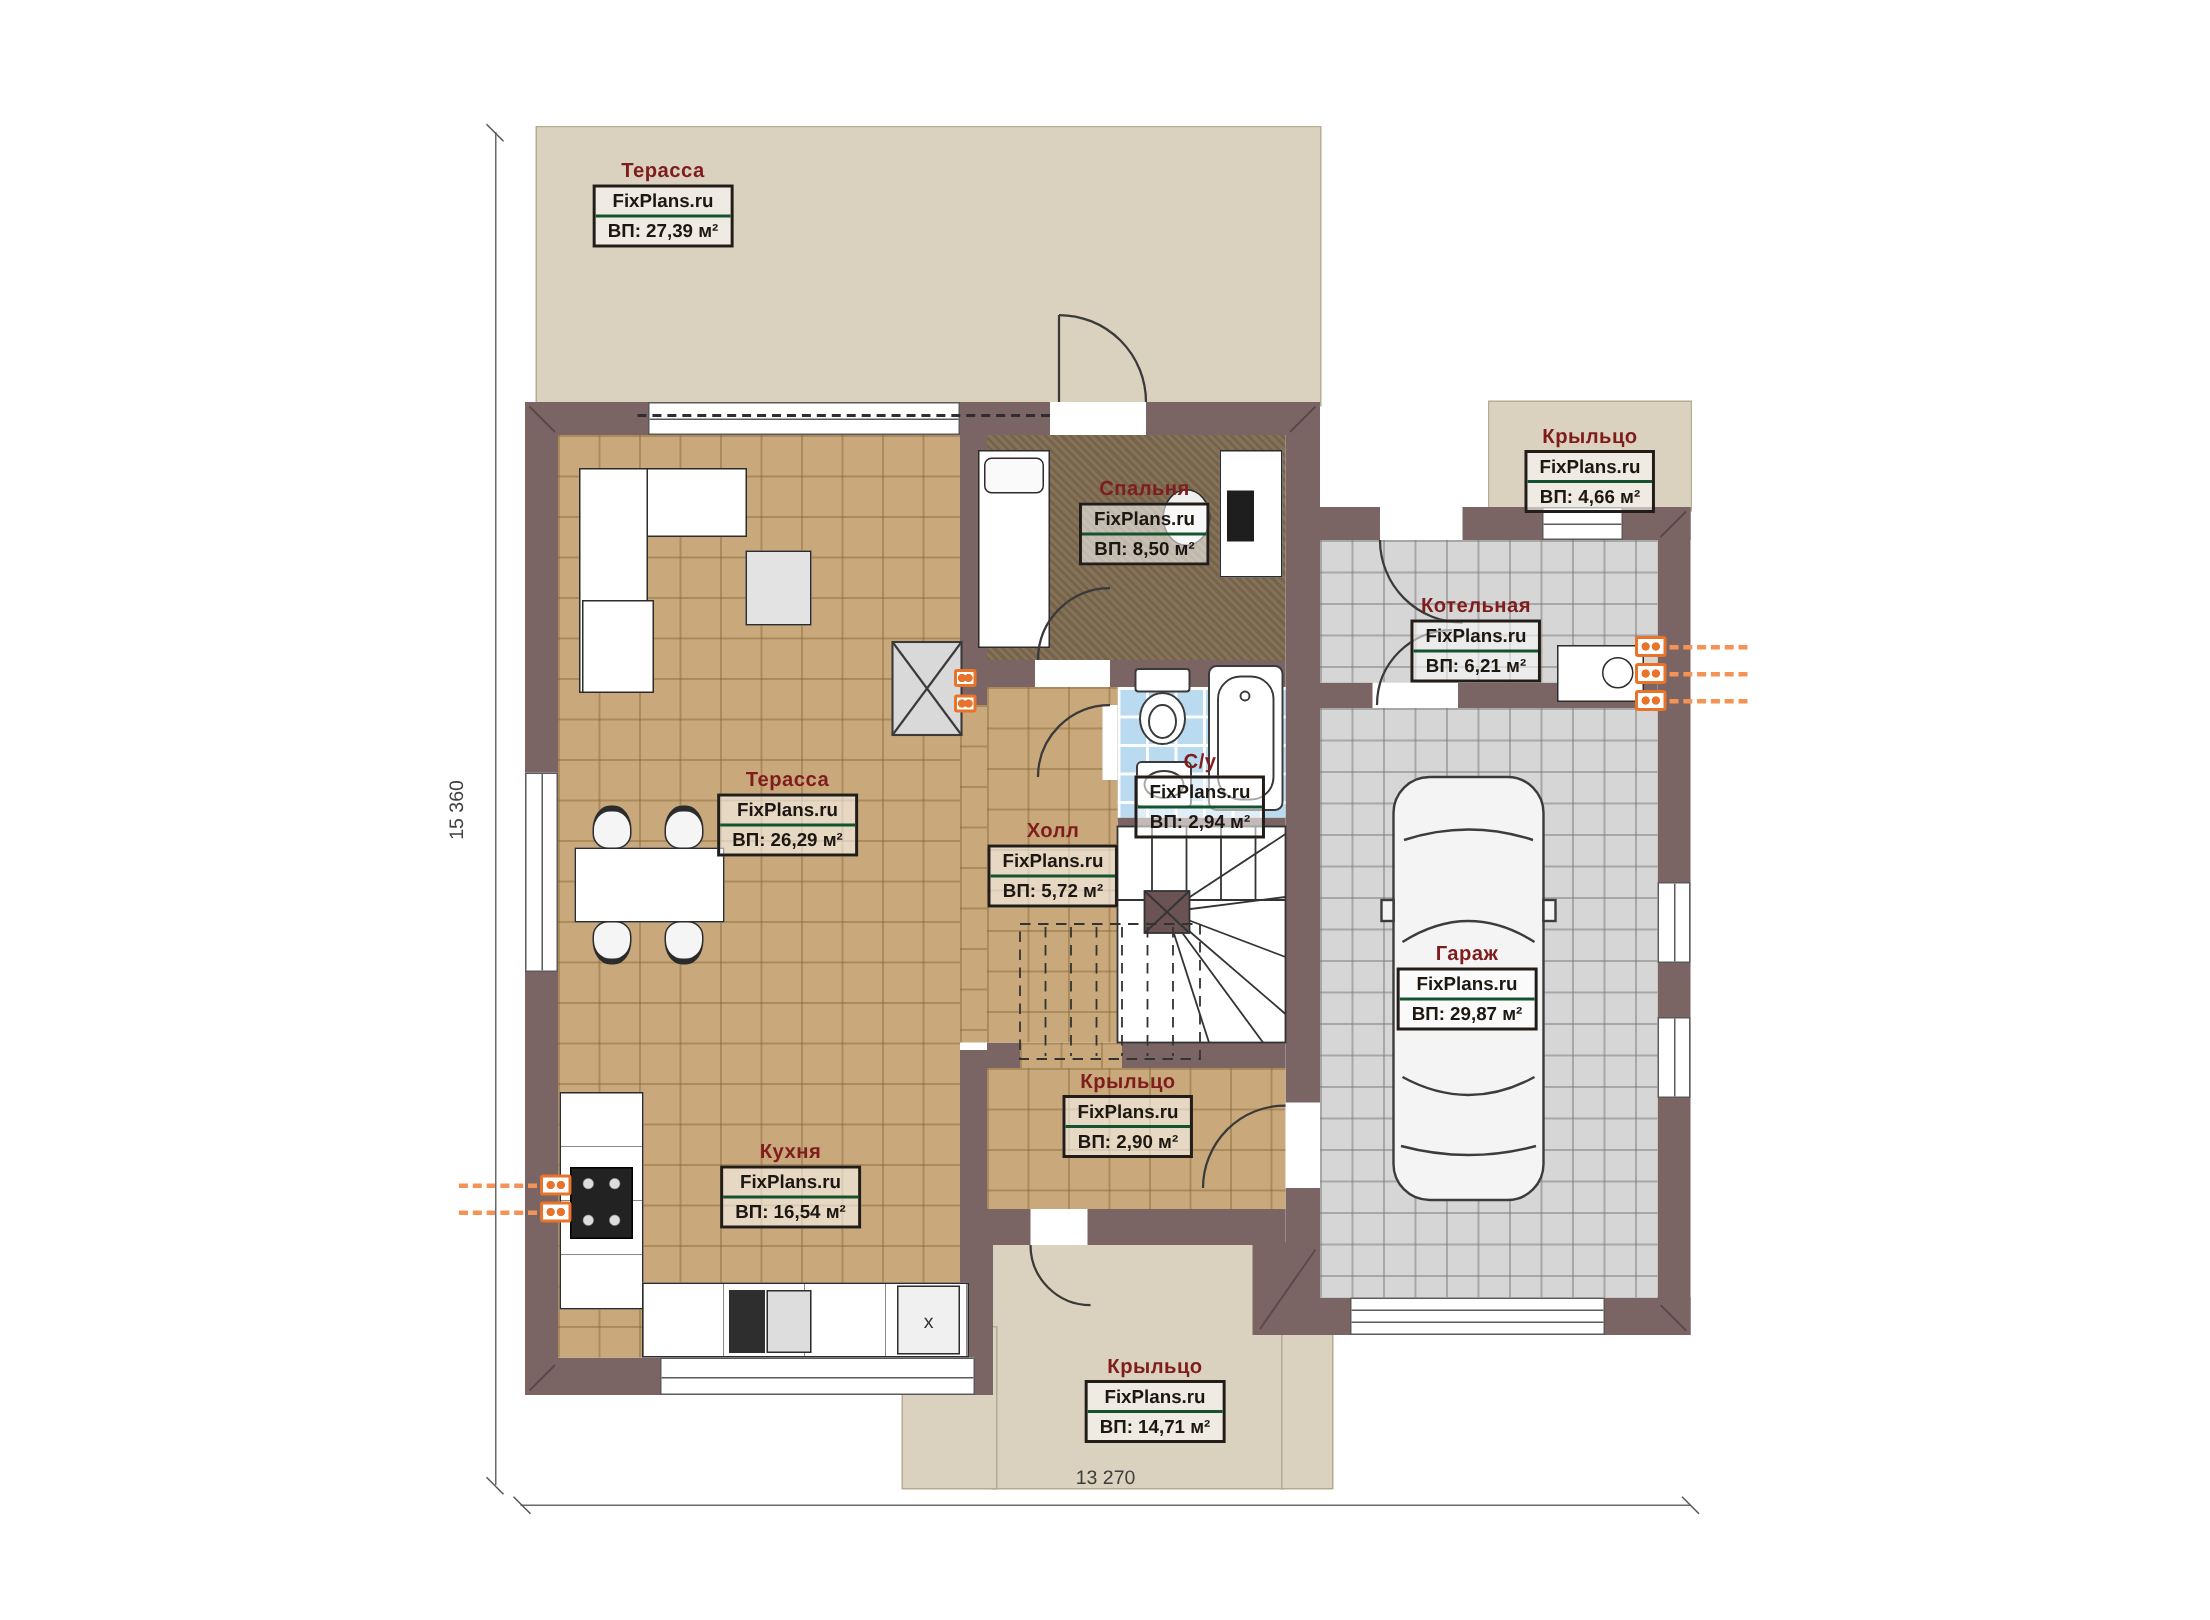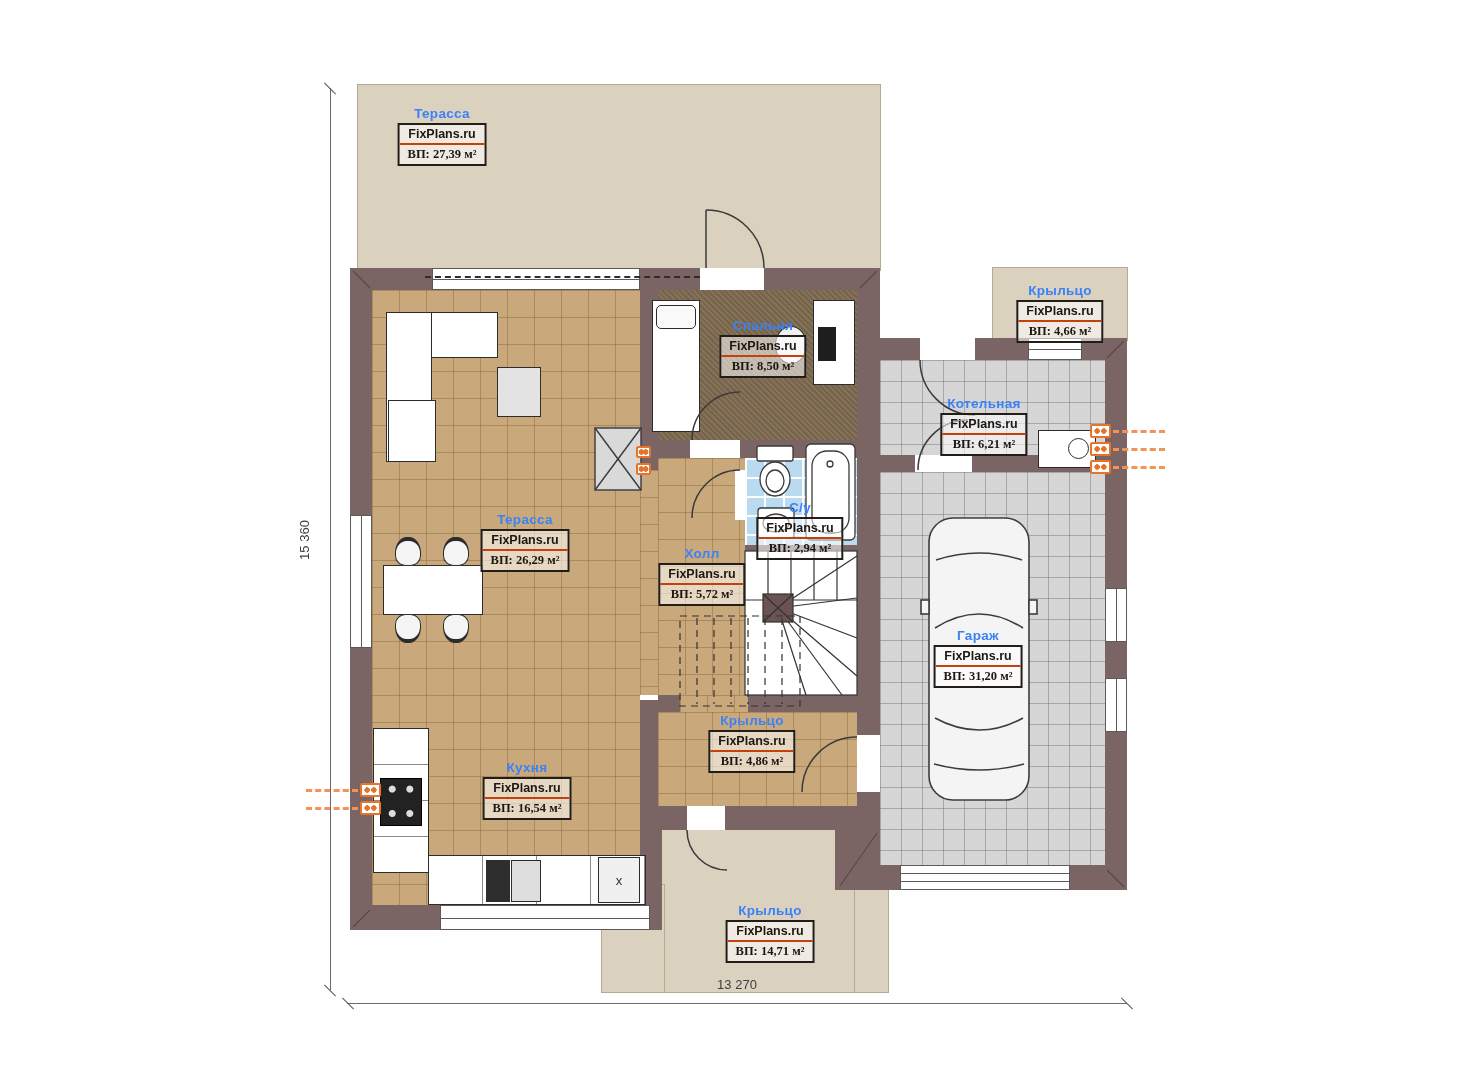--- a/index.html
+++ b/index.html
@@ -44,24 +44,24 @@
                      radial-gradient(circle at 72% 75%,#ddd 3px,transparent 4px);
     border:1px solid #000;}
   .rad{background:#fff;border:2px solid #e8732a;border-radius:2px;z-index:25;
     background-image:radial-gradient(circle at 30% 50%,#e8732a 2.5px,transparent 3px),
                      radial-gradient(circle at 70% 50%,#e8732a 2.5px,transparent 3px);}
   .rad-dash{border-top:3px dashed #f49355;z-index:25;height:0;}
   .overhang{border-top:2px dashed #2e2e2e;height:0;z-index:5;}
   svg.overlay{position:absolute;left:0;top:0;z-index:6;pointer-events:none;}
   .room-label{position:absolute;transform:translateX(-50%);display:flex;flex-direction:column;
               align-items:center;z-index:40;}
-  .rl-title{font-weight:bold;font-size:13.5px;color:#3b82f6;letter-spacing:.3px;margin-bottom:2px;white-space:nowrap;}
+  .rl-title{font-weight:bold;font-size:13.5px;color:#7f1d1d;letter-spacing:.3px;margin-bottom:2px;white-space:nowrap;}
   .rl-box{border:2px solid #221d18;background:rgba(255,255,255,.55);text-align:center;display:block;}
   .rl-row{display:block;padding:2px 8px;font-size:12.5px;font-weight:bold;color:#1d1712;white-space:nowrap;}
-  .rl-row + .rl-row{border-top:2px solid #c2410c;font-family:Liberation Serif, serif;}
+  .rl-row + .rl-row{border-top:2px solid #14532d;}
   .dim-line{background:#6a6a6a;z-index:40;}
   .dim-tick{width:16px;height:1px;background:#555;z-index:40;transform:rotate(45deg);}
   .dim-text{font-size:13px;color:#3e3e3e;z-index:40;white-space:nowrap;}
   .x-mark{display:flex;align-items:center;justify-content:center;font-size:13px;color:#333;
           background:#f0f0f0;}
 </style>
 </head>
 <body>
 
 <div class="stage">
@@ -288,35 +288,35 @@
     <span class="rl-title">Холл</span>
     <span class="rl-box">
       <span class="rl-row">FixPlans.ru</span>
       <span class="rl-row">ВП: 5,72 м²</span>
     </span>
   </div>
   <div class="room-label" style="left:978px;top:628px">
     <span class="rl-title">Гараж</span>
     <span class="rl-box">
       <span class="rl-row">FixPlans.ru</span>
-      <span class="rl-row">ВП: 31,20 м²</span>
+      <span class="rl-row">ВП: 29,87 м²</span>
     </span>
   </div>
   <div class="room-label" style="left:527px;top:760px">
     <span class="rl-title">Кухня</span>
     <span class="rl-box">
       <span class="rl-row">FixPlans.ru</span>
       <span class="rl-row">ВП: 16,54 м²</span>
     </span>
   </div>
   <div class="room-label" style="left:752px;top:713px">
     <span class="rl-title">Крыльцо</span>
     <span class="rl-box">
       <span class="rl-row">FixPlans.ru</span>
-      <span class="rl-row">ВП: 4,86 м²</span>
+      <span class="rl-row">ВП: 2,90 м²</span>
     </span>
   </div>
   <div class="room-label" style="left:770px;top:903px">
     <span class="rl-title">Крыльцо</span>
     <span class="rl-box">
       <span class="rl-row">FixPlans.ru</span>
       <span class="rl-row">ВП: 14,71 м²</span>
     </span>
   </div>
 

